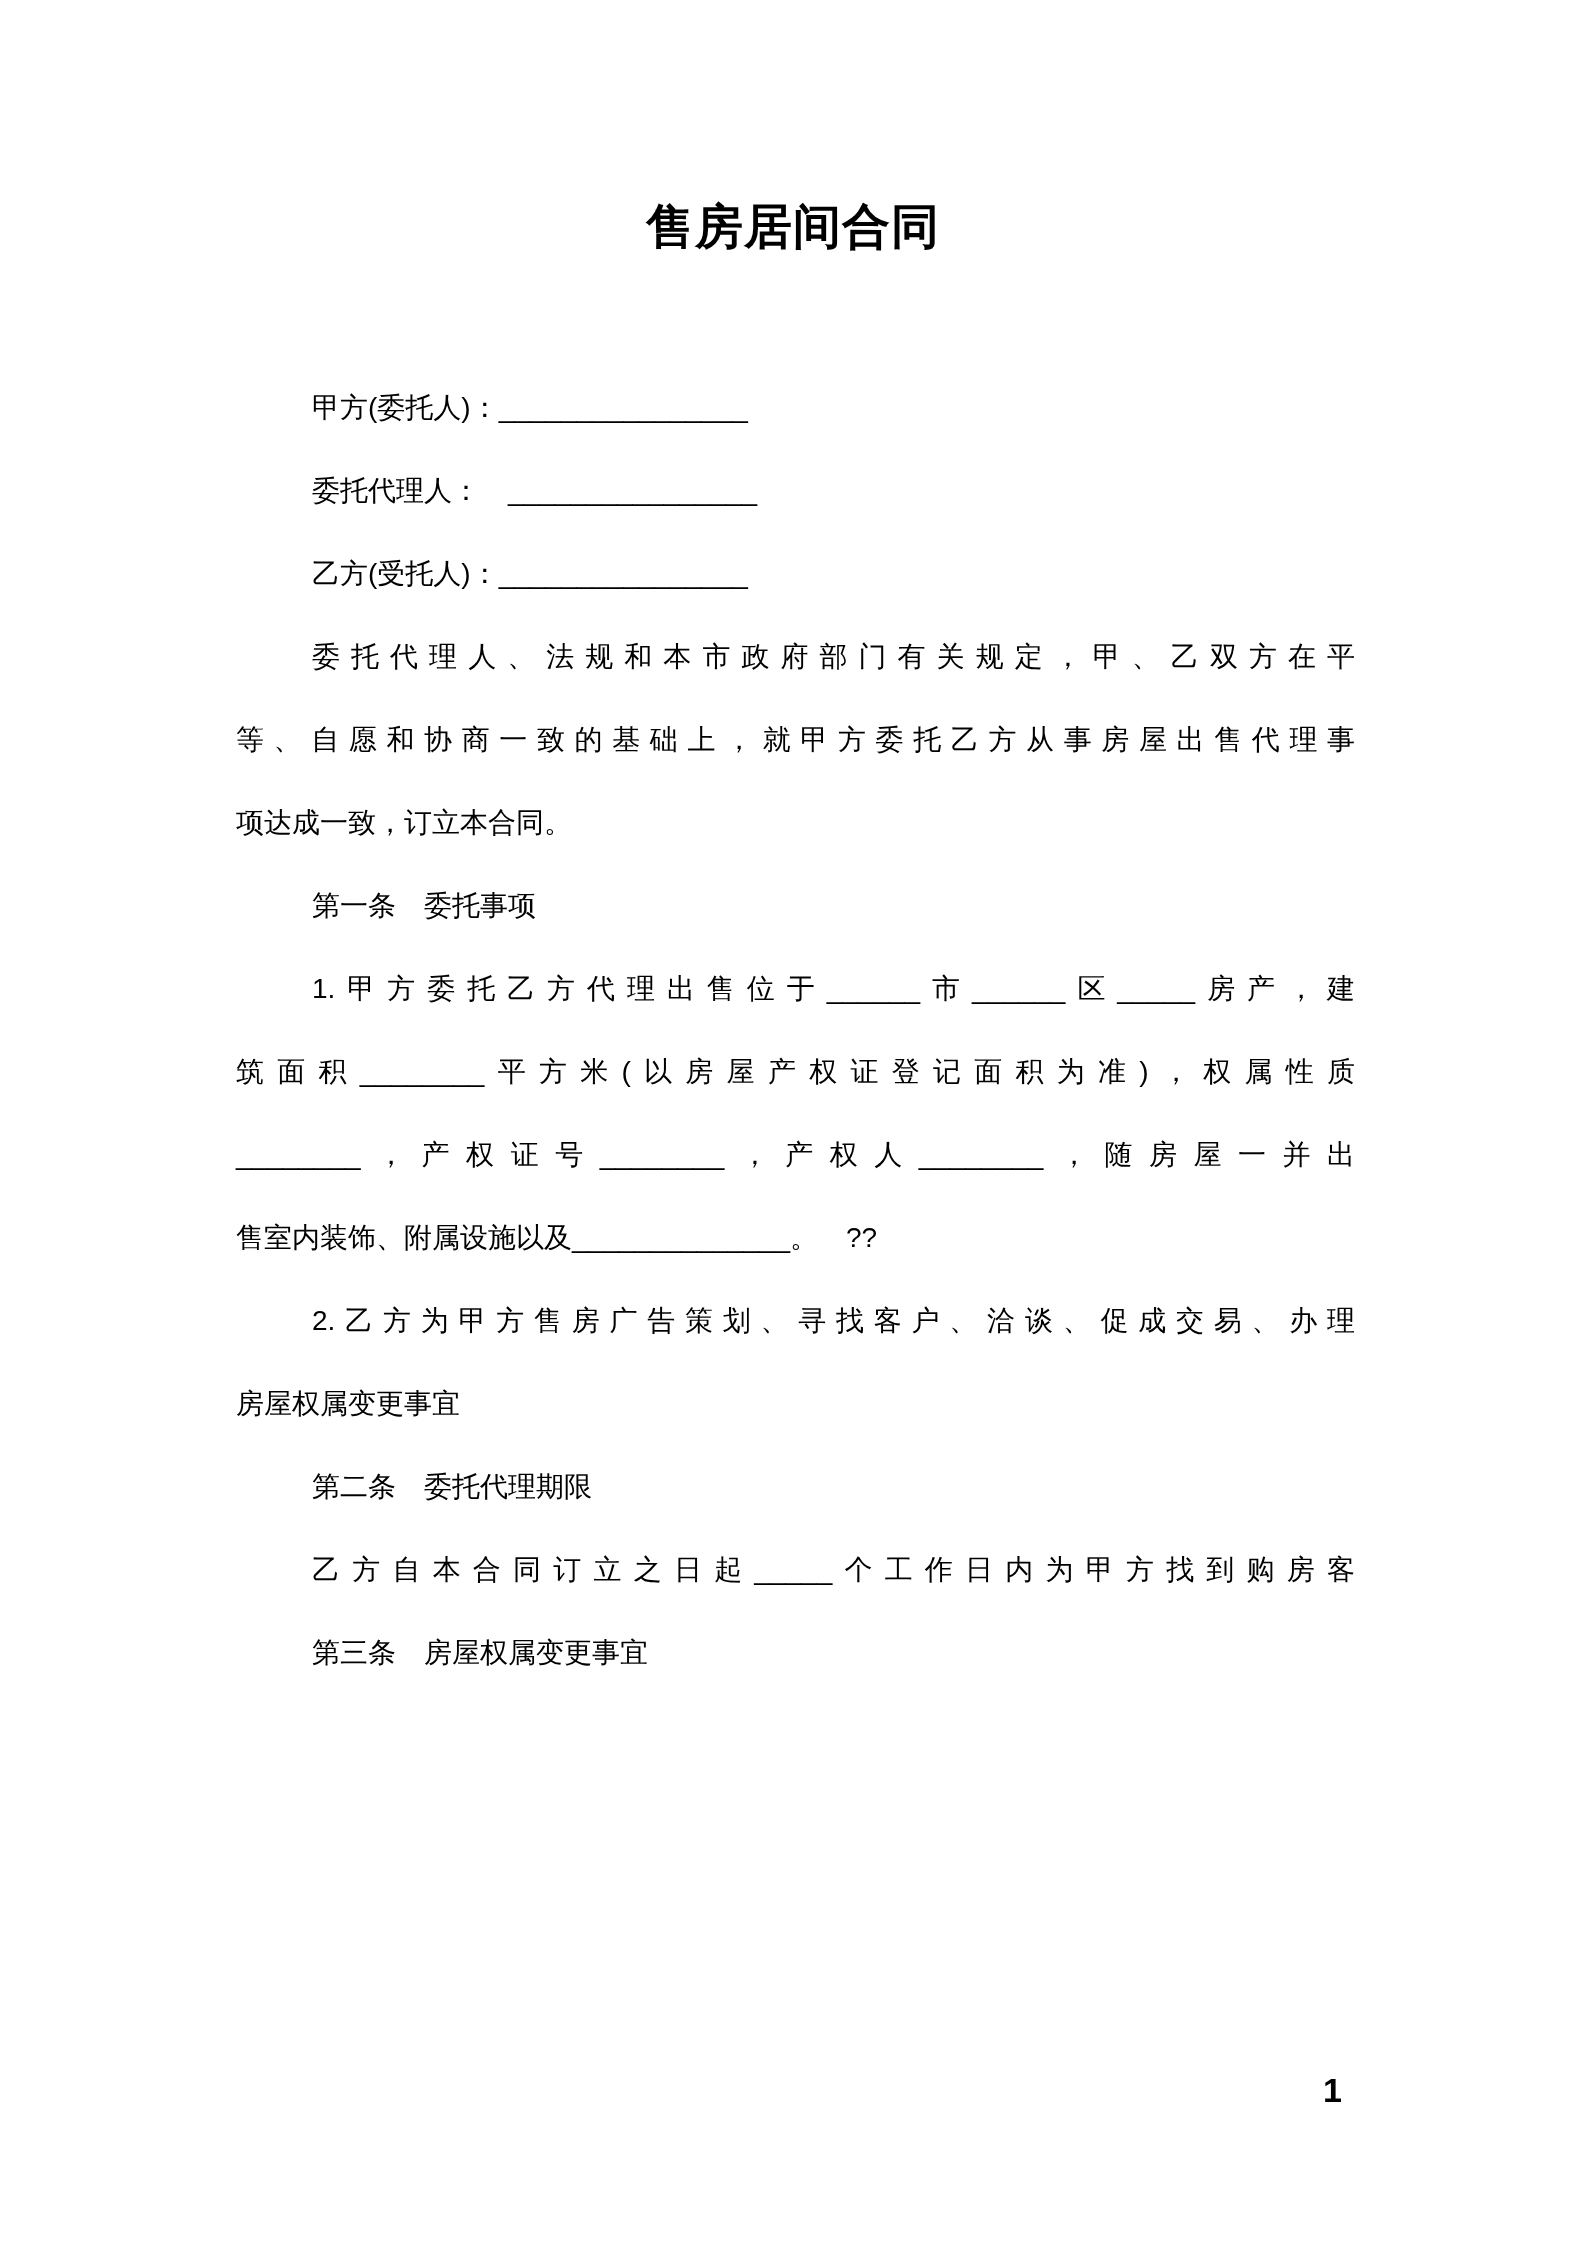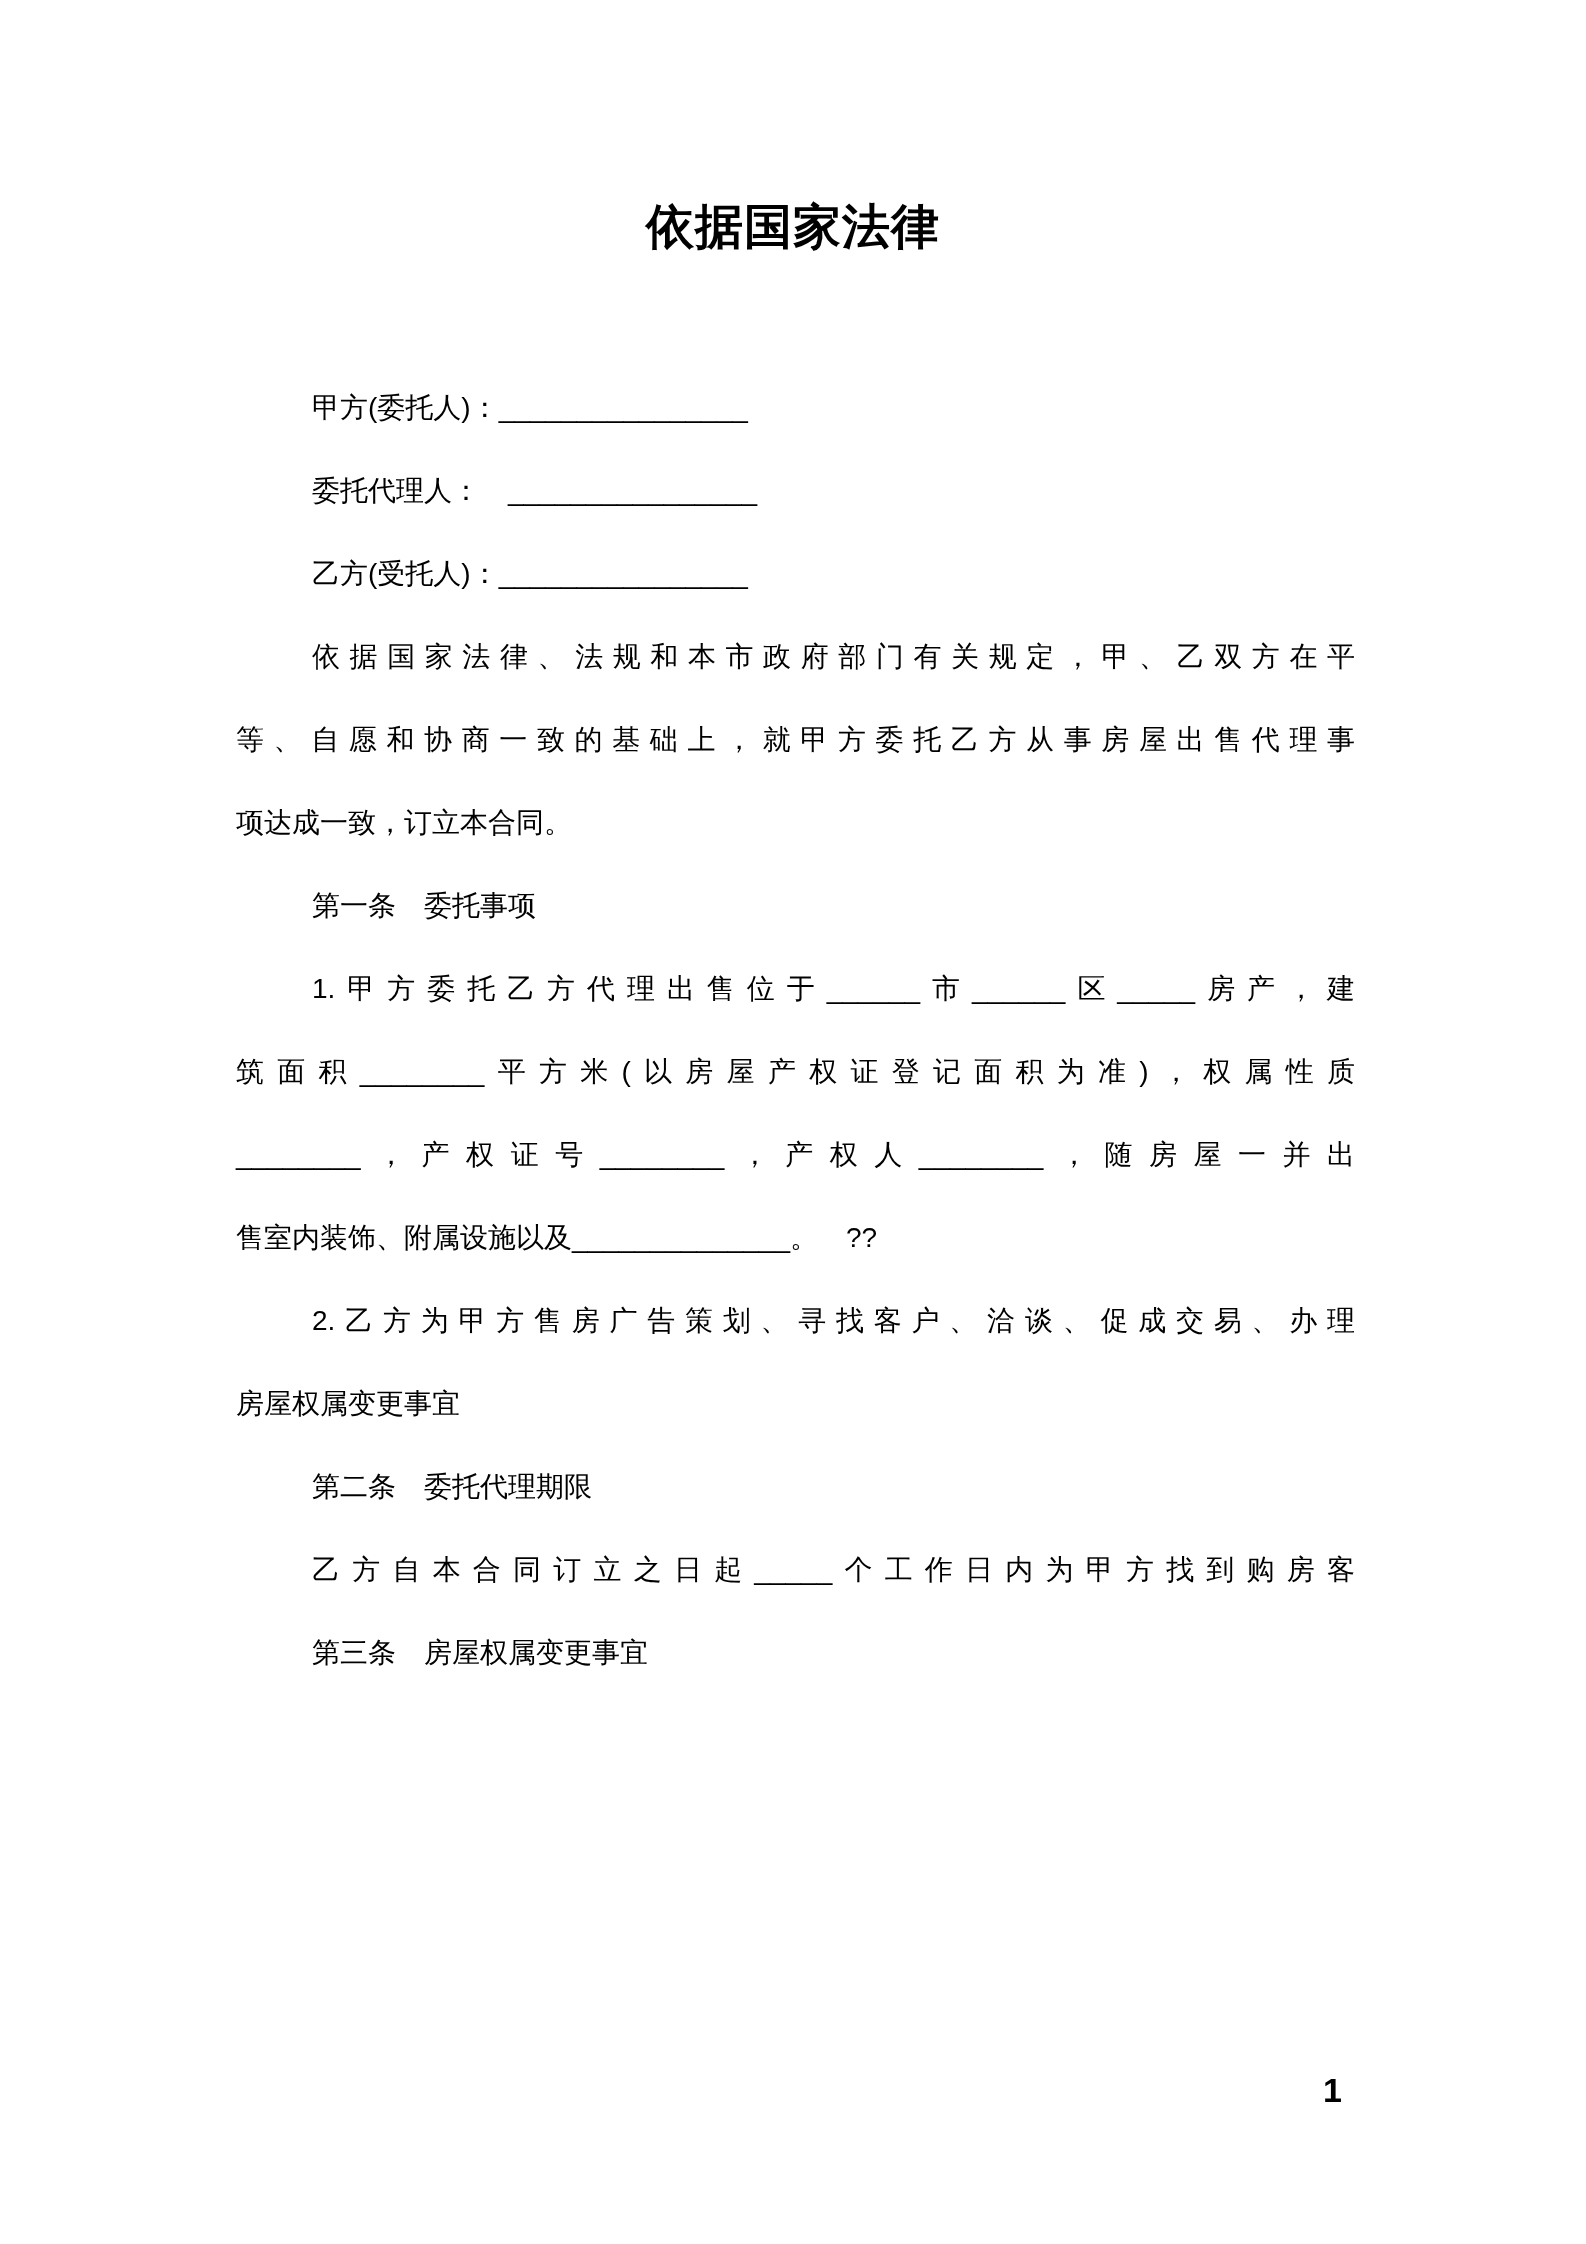--- a/index.html
+++ b/index.html
@@ -42,27 +42,27 @@
     font-size: 34px;
     font-weight: bold;
     line-height: 40px;
   }
 </style>
 </head>
 <body>
 
 <div class="page">
 
-  <div class="doc-title">依据国家法律</div>
+  <div class="doc-title">售房居间合同</div>
 
   <div class="doc-body">
     <div class="line ind">甲方(委托人)：________________</div>
     <div class="line ind">委托代理人：　________________</div>
     <div class="line ind">乙方(受托人)：________________</div>
-    <div class="line ind fill">依据国家法律、法规和本市政府部门有关规定，甲、乙双方在平</div>
+    <div class="line ind fill">委托代理人、法规和本市政府部门有关规定，甲、乙双方在平</div>
     <div class="line fill">等、自愿和协商一致的基础上，就甲方委托乙方从事房屋出售代理事</div>
     <div class="line">项达成一致，订立本合同。</div>
     <div class="line ind">第一条　委托事项</div>
     <div class="line ind fill">1.甲方委托乙方代理出售位于______市______区_____房产，建</div>
     <div class="line fill">筑面积________平方米(以房屋产权证登记面积为准)，权属性质</div>
     <div class="line fill">________，产权证号________，产权人________，随房屋一并出</div>
     <div class="line">售室内装饰、附属设施以及______________。　??</div>
     <div class="line ind fill">2.乙方为甲方售房广告策划、寻找客户、洽谈、促成交易、办理</div>
     <div class="line">房屋权属变更事宜</div>
     <div class="line ind">第二条　委托代理期限</div>

